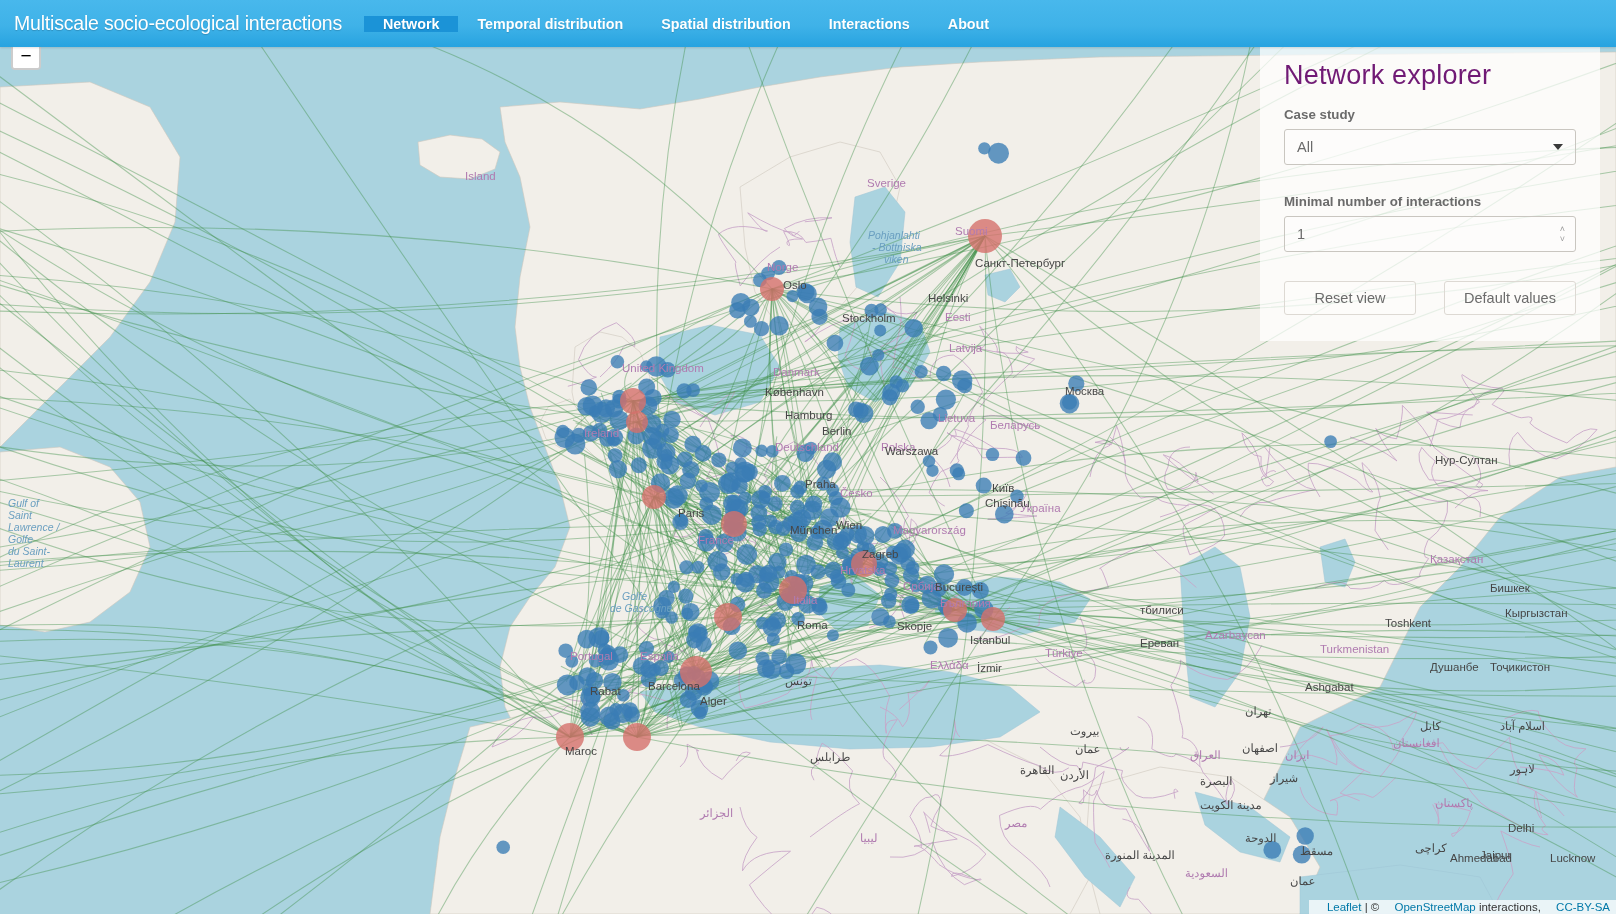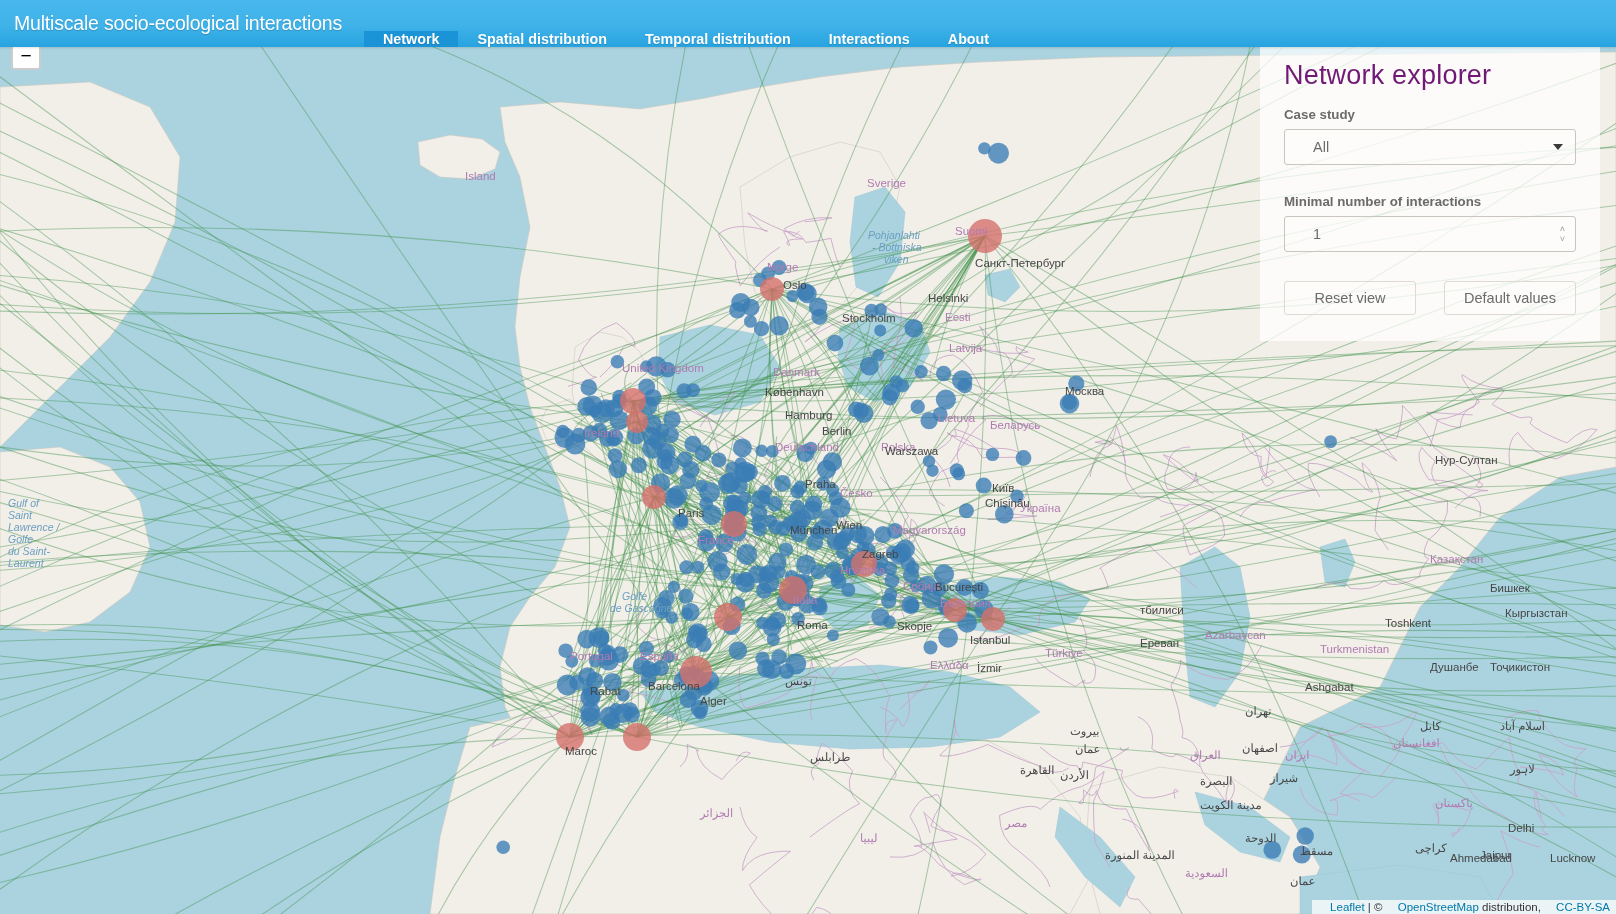--- a/index.html
+++ b/index.html
@@ -18,21 +18,21 @@
     display: flex; align-items: stretch; z-index: 900;
     box-shadow: 0 1px 2px rgba(0,0,0,.12);
   }
   .nav-brand {
     display: flex; align-items: center;
     padding: 0 22px 0 14px;
     color: #fff; font-size: 19.5px; font-weight: normal;
     letter-spacing: -.2px; white-space: nowrap;
     text-shadow: 0 1px 1px rgba(0,0,0,.18);
   }
-  .nav-items { display: flex; align-items: flex-end; }
+  .nav-items { display: flex; align-items: center; }
   .nav-item {
     display: flex; align-items: center; padding: 0 19px;
     color: #ffffff; font-size: 14.3px; font-weight: bold;
     white-space: nowrap; cursor: pointer;
     text-shadow: 0 1px 1px rgba(0,0,0,.15);
   }
   .nav-item.active { background: #1b93d7; }
 
   
   .map {
@@ -82,21 +82,21 @@
   }
   .field-label {
     color: #6b6b6b; font-size: 13.3px; font-weight: bold;
     margin-bottom: 7px;
   }
   .field-block { margin-bottom: 29px; }
   .select-box, .number-box {
     position: relative; width: 100%; height: 36px;
     border: 1px solid #c9c6c0; border-radius: 3px;
     background: rgba(255,255,255,.30);
-    display: flex; align-items: center; padding: 0 28px;
+    display: flex; align-items: center; padding: 0 12px;
     color: #6b6b6b; font-size: 14.5px; cursor: pointer;
   }
   .select-arrow {
     position: absolute; right: 12px; top: 50%; transform: translateY(-50%);
     width: 0; height: 0; border-left: 5.5px solid transparent;
     border-right: 5.5px solid transparent; border-top: 6.5px solid #3a3a3a;
   }
   .spinner {
     position: absolute; right: 10px; top: 50%; transform: translateY(-50%);
     display: flex; flex-direction: column; gap: 3px; cursor: pointer;
@@ -122,22 +122,22 @@
 </style>
 </head>
 <body>
 
 <div id="app">
 
   <div class="navbar">
     <div class="nav-brand">Multiscale socio-ecological interactions</div>
     <div class="nav-items" id="nav-items">
         <div class="nav-item active">Network</div>
+        <div class="nav-item">Temporal distribution</div>
         <div class="nav-item">Spatial distribution</div>
-        <div class="nav-item">Temporal distribution</div>
         <div class="nav-item">Interactions</div>
         <div class="nav-item">About</div>
       </div>
   </div>
 
   <div class="map">
     <svg id="map-svg" width="1616" height="867">
         <g>
           <rect x="0" y="0" width="1616" height="867" fill="#aad3df"></rect>
           <path d="M500,60 L560,55 L640,62 L700,52 L760,40 L820,30 L900,20 L980,15 L1100,10 L1300,8 L1616,5 L1616,420 L1560,430 L1500,470 L1460,520 L1420,560 L1400,600 L1380,640 L1340,660 L1300,680 L1280,720 L1260,760 L1240,800 L1200,830 L1150,850 L1100,867 L900,867 L880,820 L860,780 L830,760 L800,740 L760,720 L720,700 L690,680 L660,700 L620,715 L580,720 L545,710 L520,690 L505,660 L500,620 L510,580 L530,550 L555,520 L570,480 L560,440 L545,400 L530,360 L520,320 L515,280 L520,230 L530,180 L520,130 L505,95 Z" class="landmass"></path>
@@ -1125,16 +1125,16 @@
       </div>
     </div>
 
     <div class="panel-btns">
       <div class="panel-btn">Reset view</div>
       <div class="panel-btn">Default values</div>
     </div>
   </div>
 
   <div class="attribution">
-    <a href="#">Leaflet</a><span class="attr-sep"> | </span><span>© </span><a href="#">OpenStreetMap</a><span> distribution, </span><a href="#">CC-BY-SA</a>
+    <a href="#">Leaflet</a><span class="attr-sep"> | </span><span>© </span><a href="#">OpenStreetMap</a><span> interactions, </span><a href="#">CC-BY-SA</a>
   </div>
 
 </div>
 
 </body></html>

